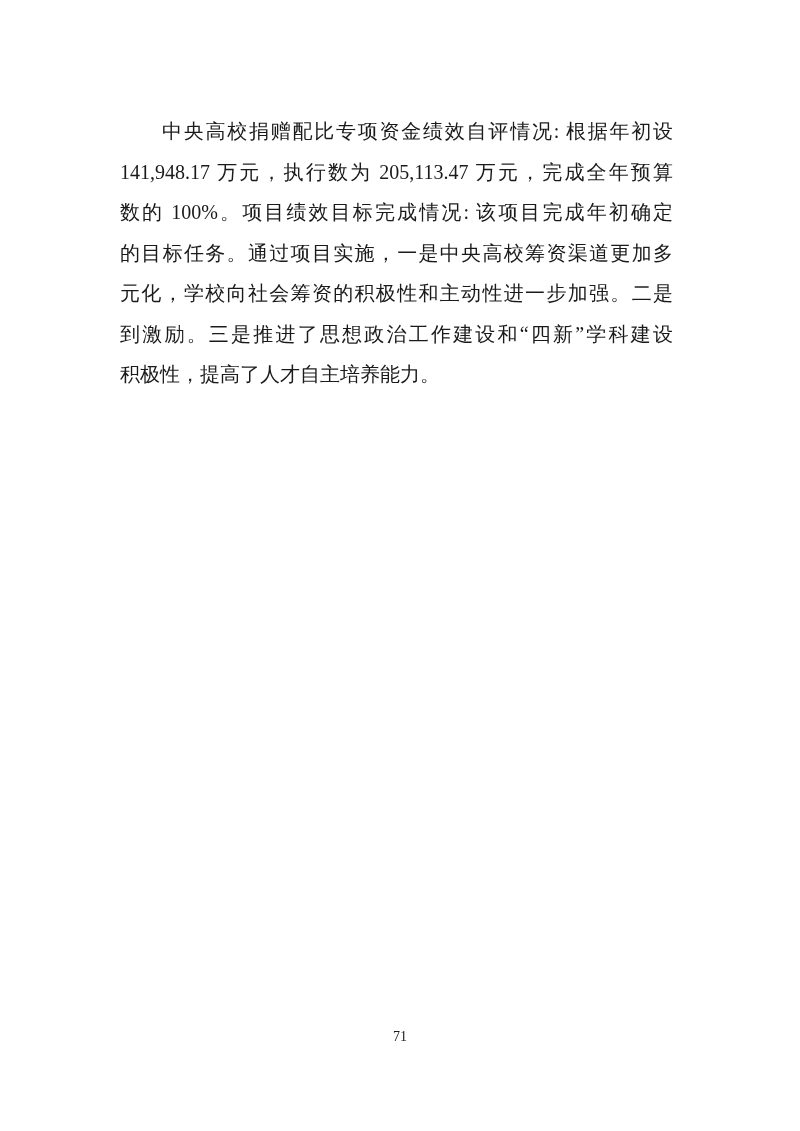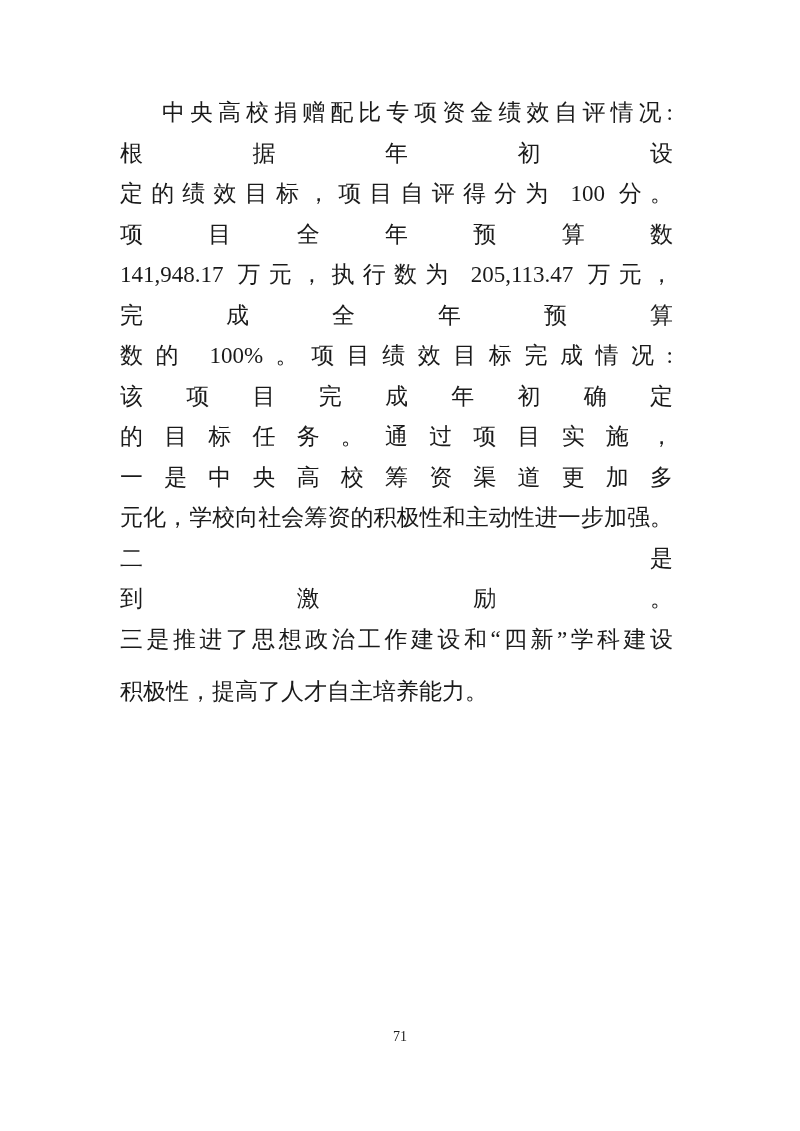--- a/index.html
+++ b/index.html
@@ -18,59 +18,57 @@
     position: absolute;
     left: 0;
     top: 0;
     width: 800px;
     height: 1131px;
     background: #ffffff;
   }
   .body-text {
     position: absolute;
     left: 120px;
-    top: 93px;
+    top: 111px;
     width: 553px;
-    font-size: 23px;
+    font-size: 20px;
     line-height: 40.5px;
     color: #1a1a1a;
     letter-spacing: 0;
   }
   .line {
     text-align: justify;
     text-align-last: justify;
     white-space: normal;
     word-break: keep-all;
   }
   .line.indent {
     text-indent: 42px;
   }
   .line.last {
     text-align: justify;
     text-align-last: left;
-    margin-top: 12px;
   }
   .page-number {
     position: absolute;
     left: 0;
     top: 1029px;
     width: 800px;
     text-align: center;
     font-size: 14px;
     color: #1a1a1a;
     font-family: "Liberation Serif", "DejaVu Serif", serif;
   }
 </style>
 </head>
 <body>
 
 <div class="page">
   <div class="body-text">
       <div class="line indent">中央高校捐赠配比专项资金绩效自评情况: 根据年初设</div>
-      <div class="line">定的绩效目标，项目自评得分为 100 分。项目全年预算数</div>
       <div class="line">141,948.17 万元，执行数为 205,113.47 万元，完成全年预算</div>
       <div class="line">数的 100%。项目绩效目标完成情况: 该项目完成年初确定</div>
       <div class="line">的目标任务。通过项目实施，一是中央高校筹资渠道更加多</div>
       <div class="line">元化，学校向社会筹资的积极性和主动性进一步加强。二是</div>
       <div class="line">到激励。三是推进了思想政治工作建设和“四新”学科建设</div>
       <div class="line last">积极性，提高了人才自主培养能力。</div>
     </div>
   <div class="page-number">71</div>
 </div>
 

